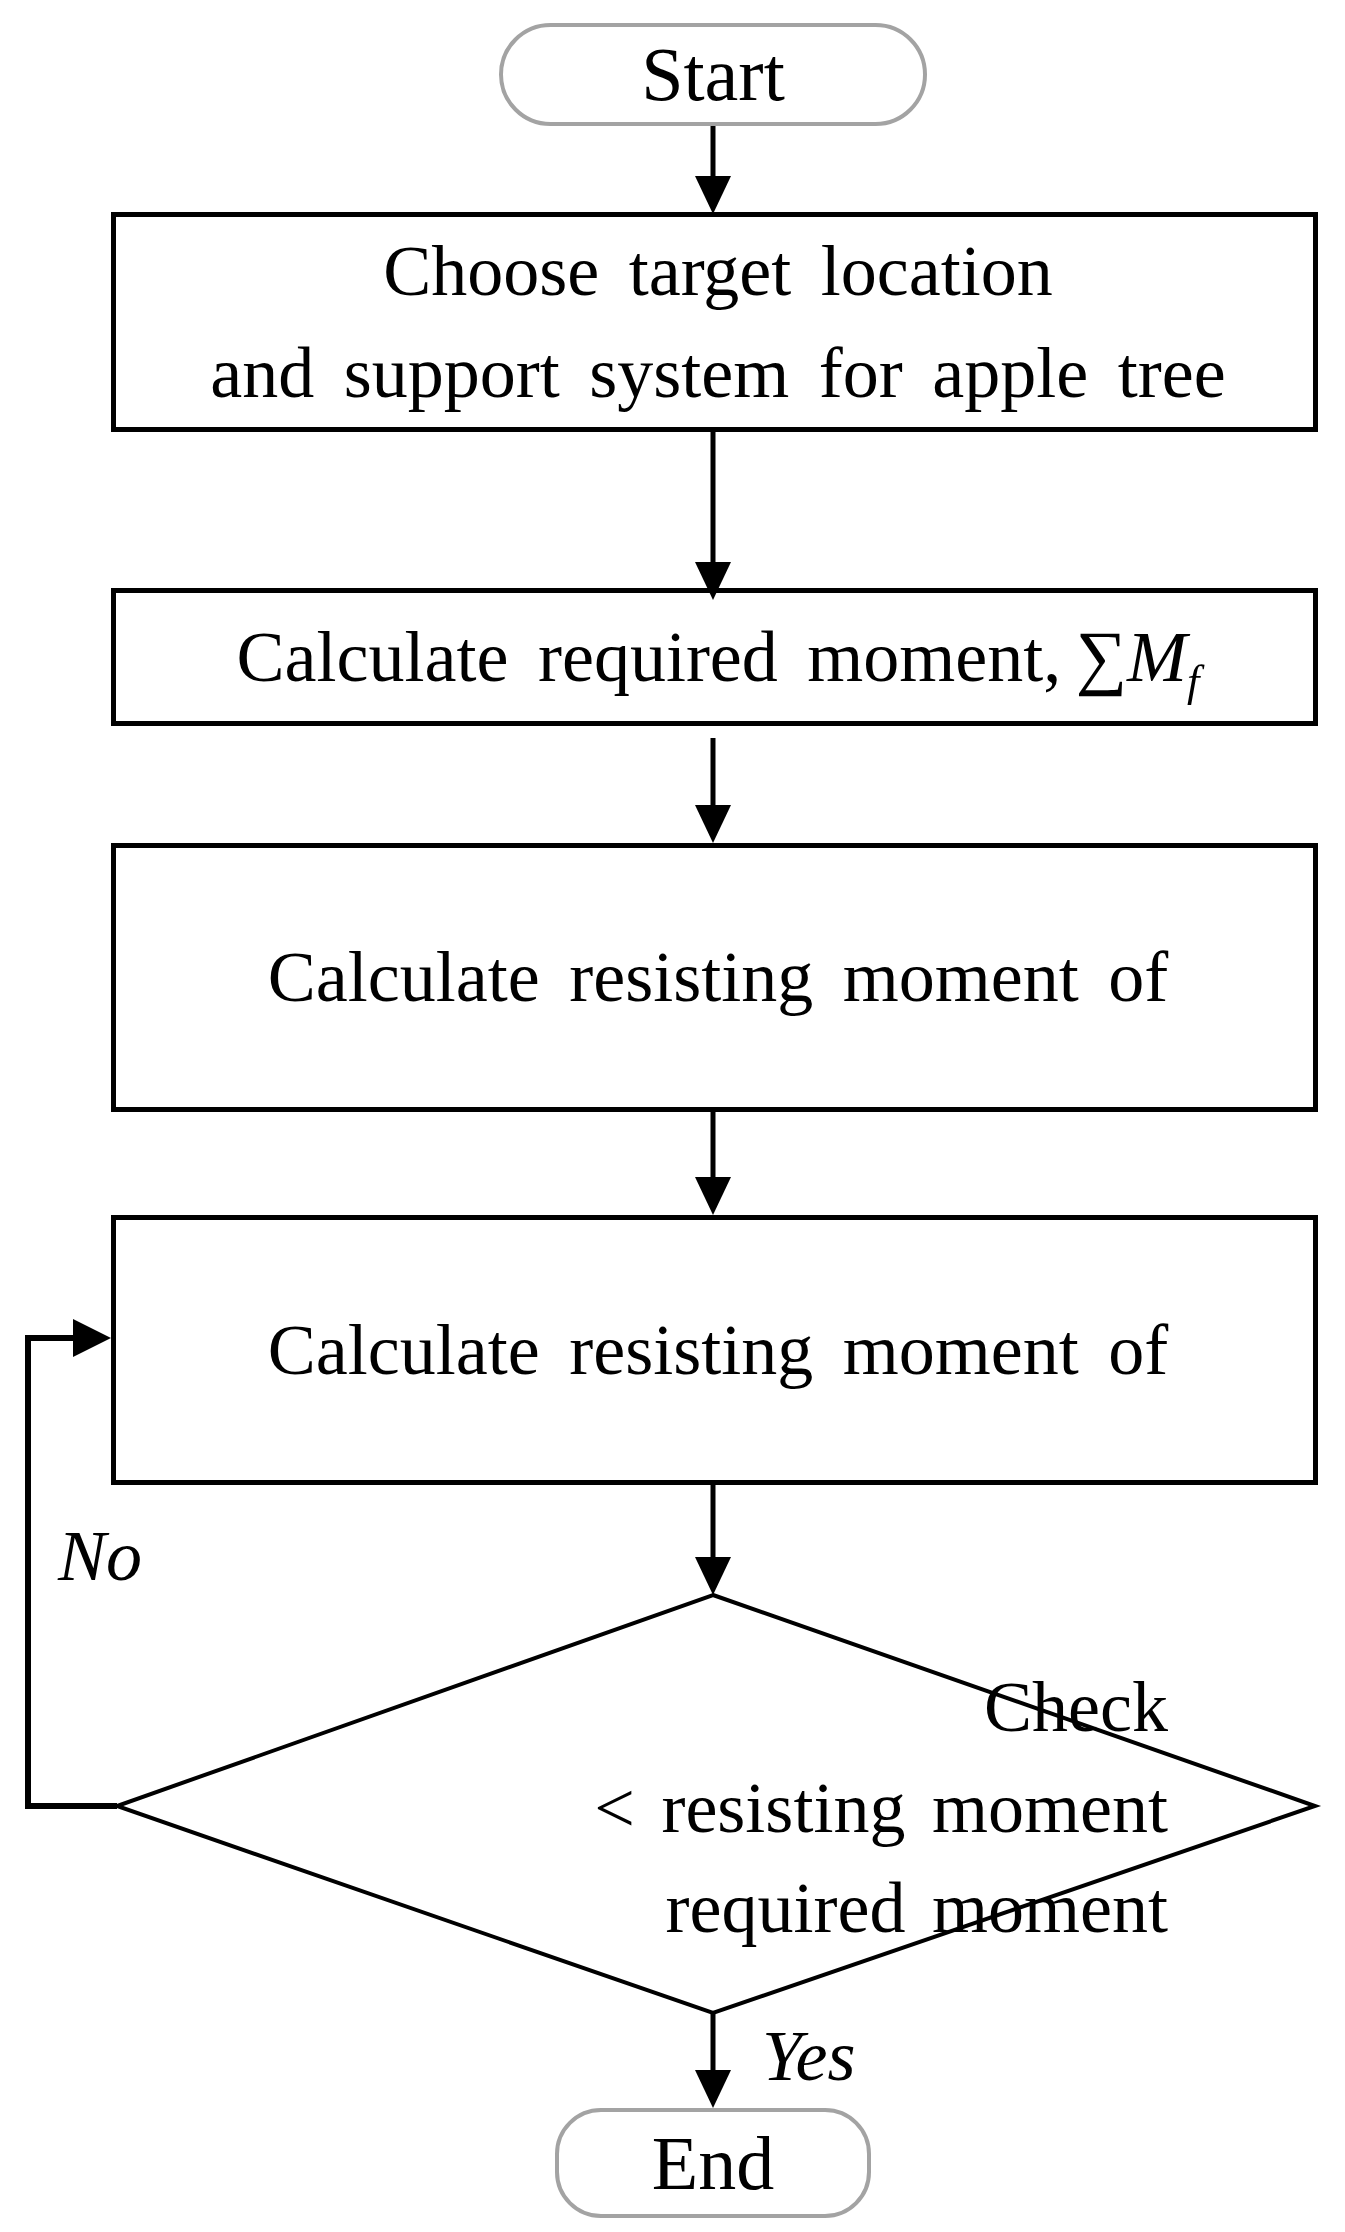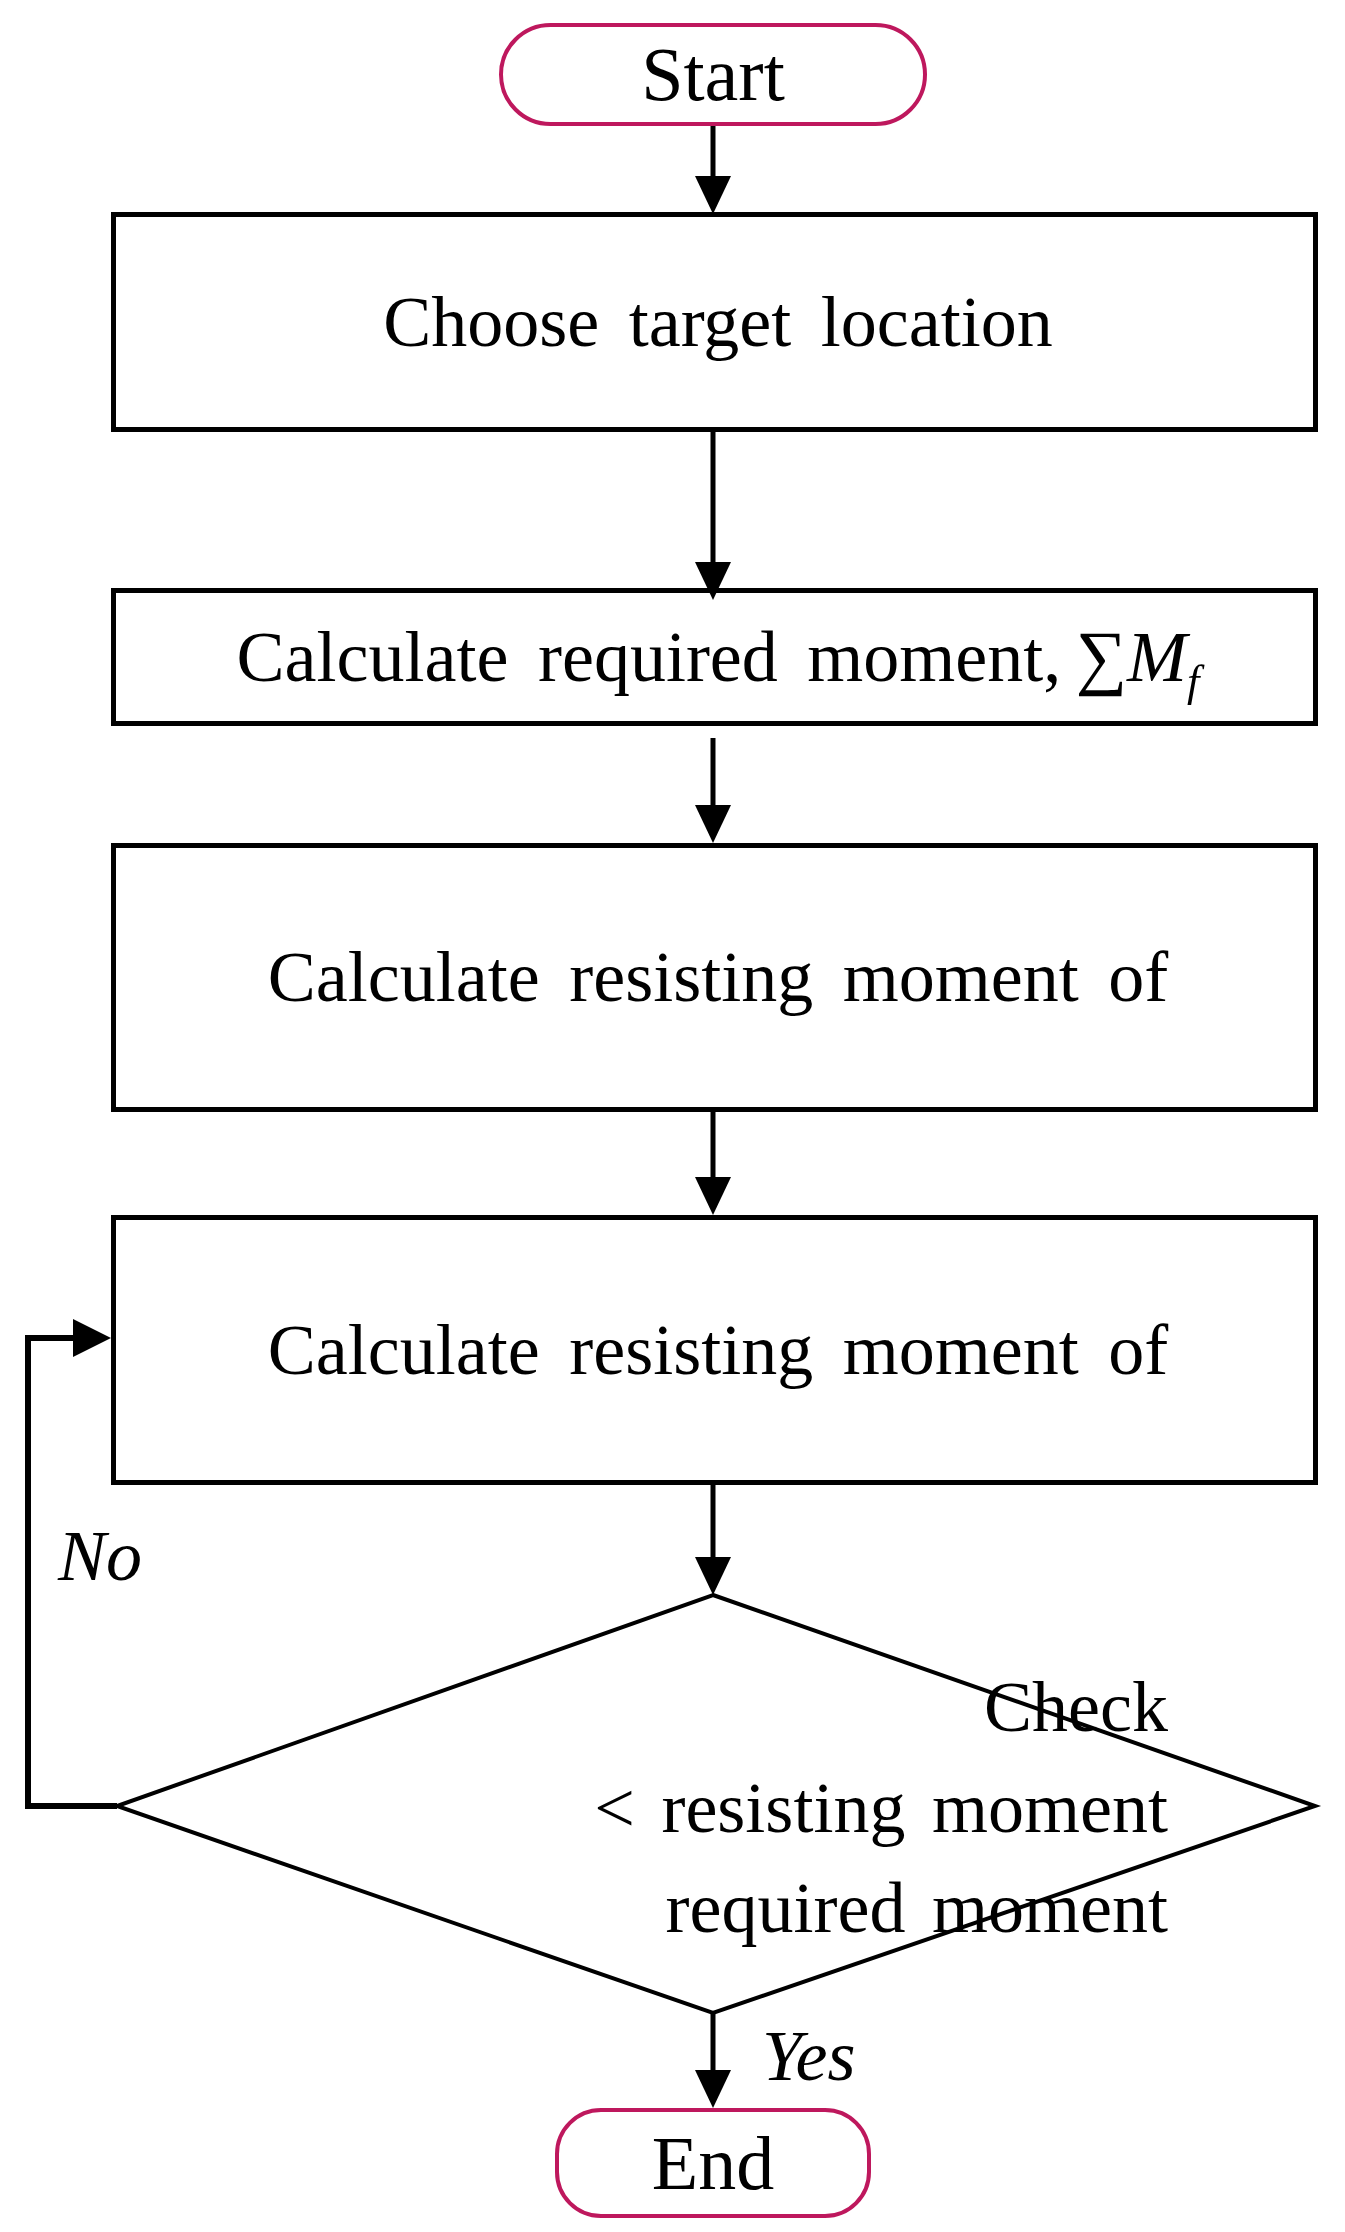--- a/index.html
+++ b/index.html
@@ -9,21 +9,21 @@
     height:2232px;
     background:#ffffff;
     font-family:"Liberation Serif","DejaVu Serif",serif;
     color:#000000;
     overflow:hidden;
   }
   svg.wires{position:absolute;left:0;top:0;width:1345px;height:2232px;}
 
   .terminator{
     position:absolute;
-    border:4px solid #be185d;
+    border:4px solid #a3a3a3;
     border-radius:56px;
     display:flex;align-items:center;justify-content:center;
     font-size:76px;
     background:#ffffff;
     box-sizing:border-box;
   }
   #start-node{left:499px;top:23px;width:428px;height:103px;}
   #end-node{left:555px;top:2108px;width:316px;height:110px;border-radius:46px;}
 
   .process{
@@ -106,20 +106,21 @@
       <polygon points="111,1338 73,1319 73,1357" stroke="none"></polygon>
     </g>
   </svg>
 
   <div class="terminator" id="start-node">
     <span>Start</span>
   </div>
 
   <div class="process" id="process-choose-location">
     <span class="line">Choose target location</span>
+    <span class="line">and support system for apple tree</span>
   </div>
 
   <div class="process" id="process-required-moment">
     <span class="line">
       <span>Calculate required moment,</span><span class="math"><span class="sigma">∑</span><span class="var">M</span><sub>f</sub></span>
     </span>
   </div>
 
   <div class="process" id="process-apple-moment">
     <span class="line">Calculate resisting moment of</span>

